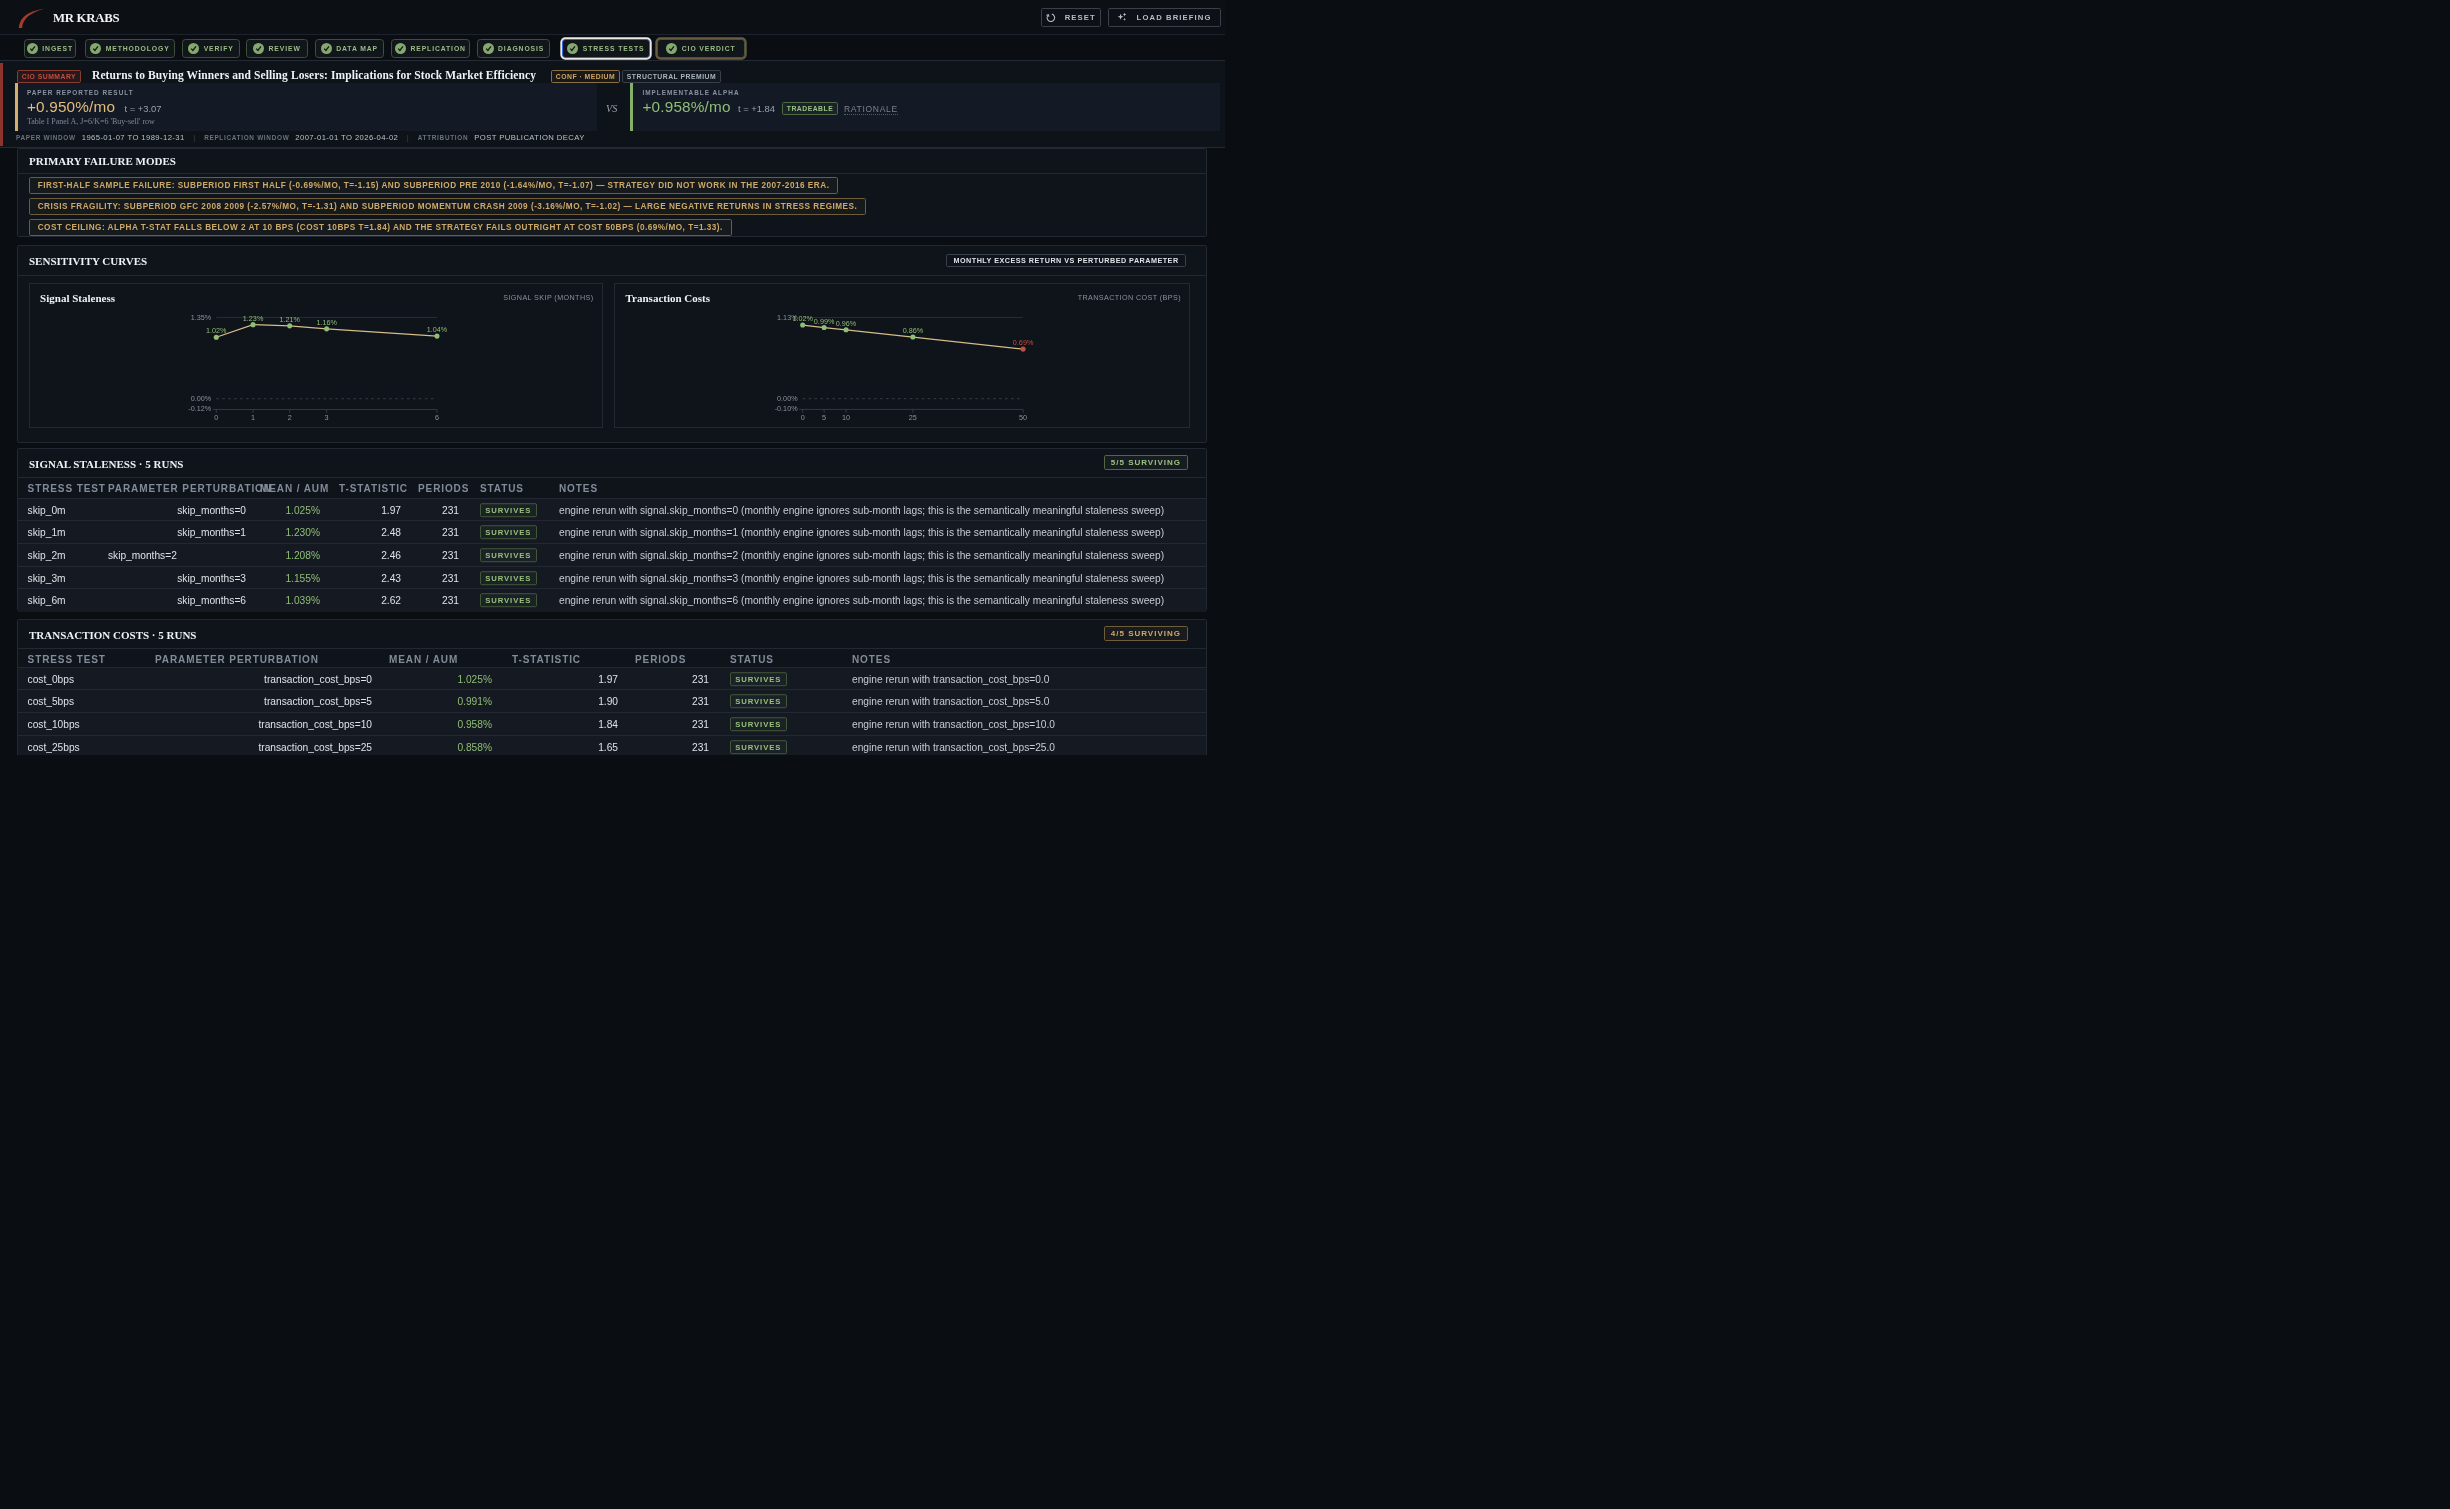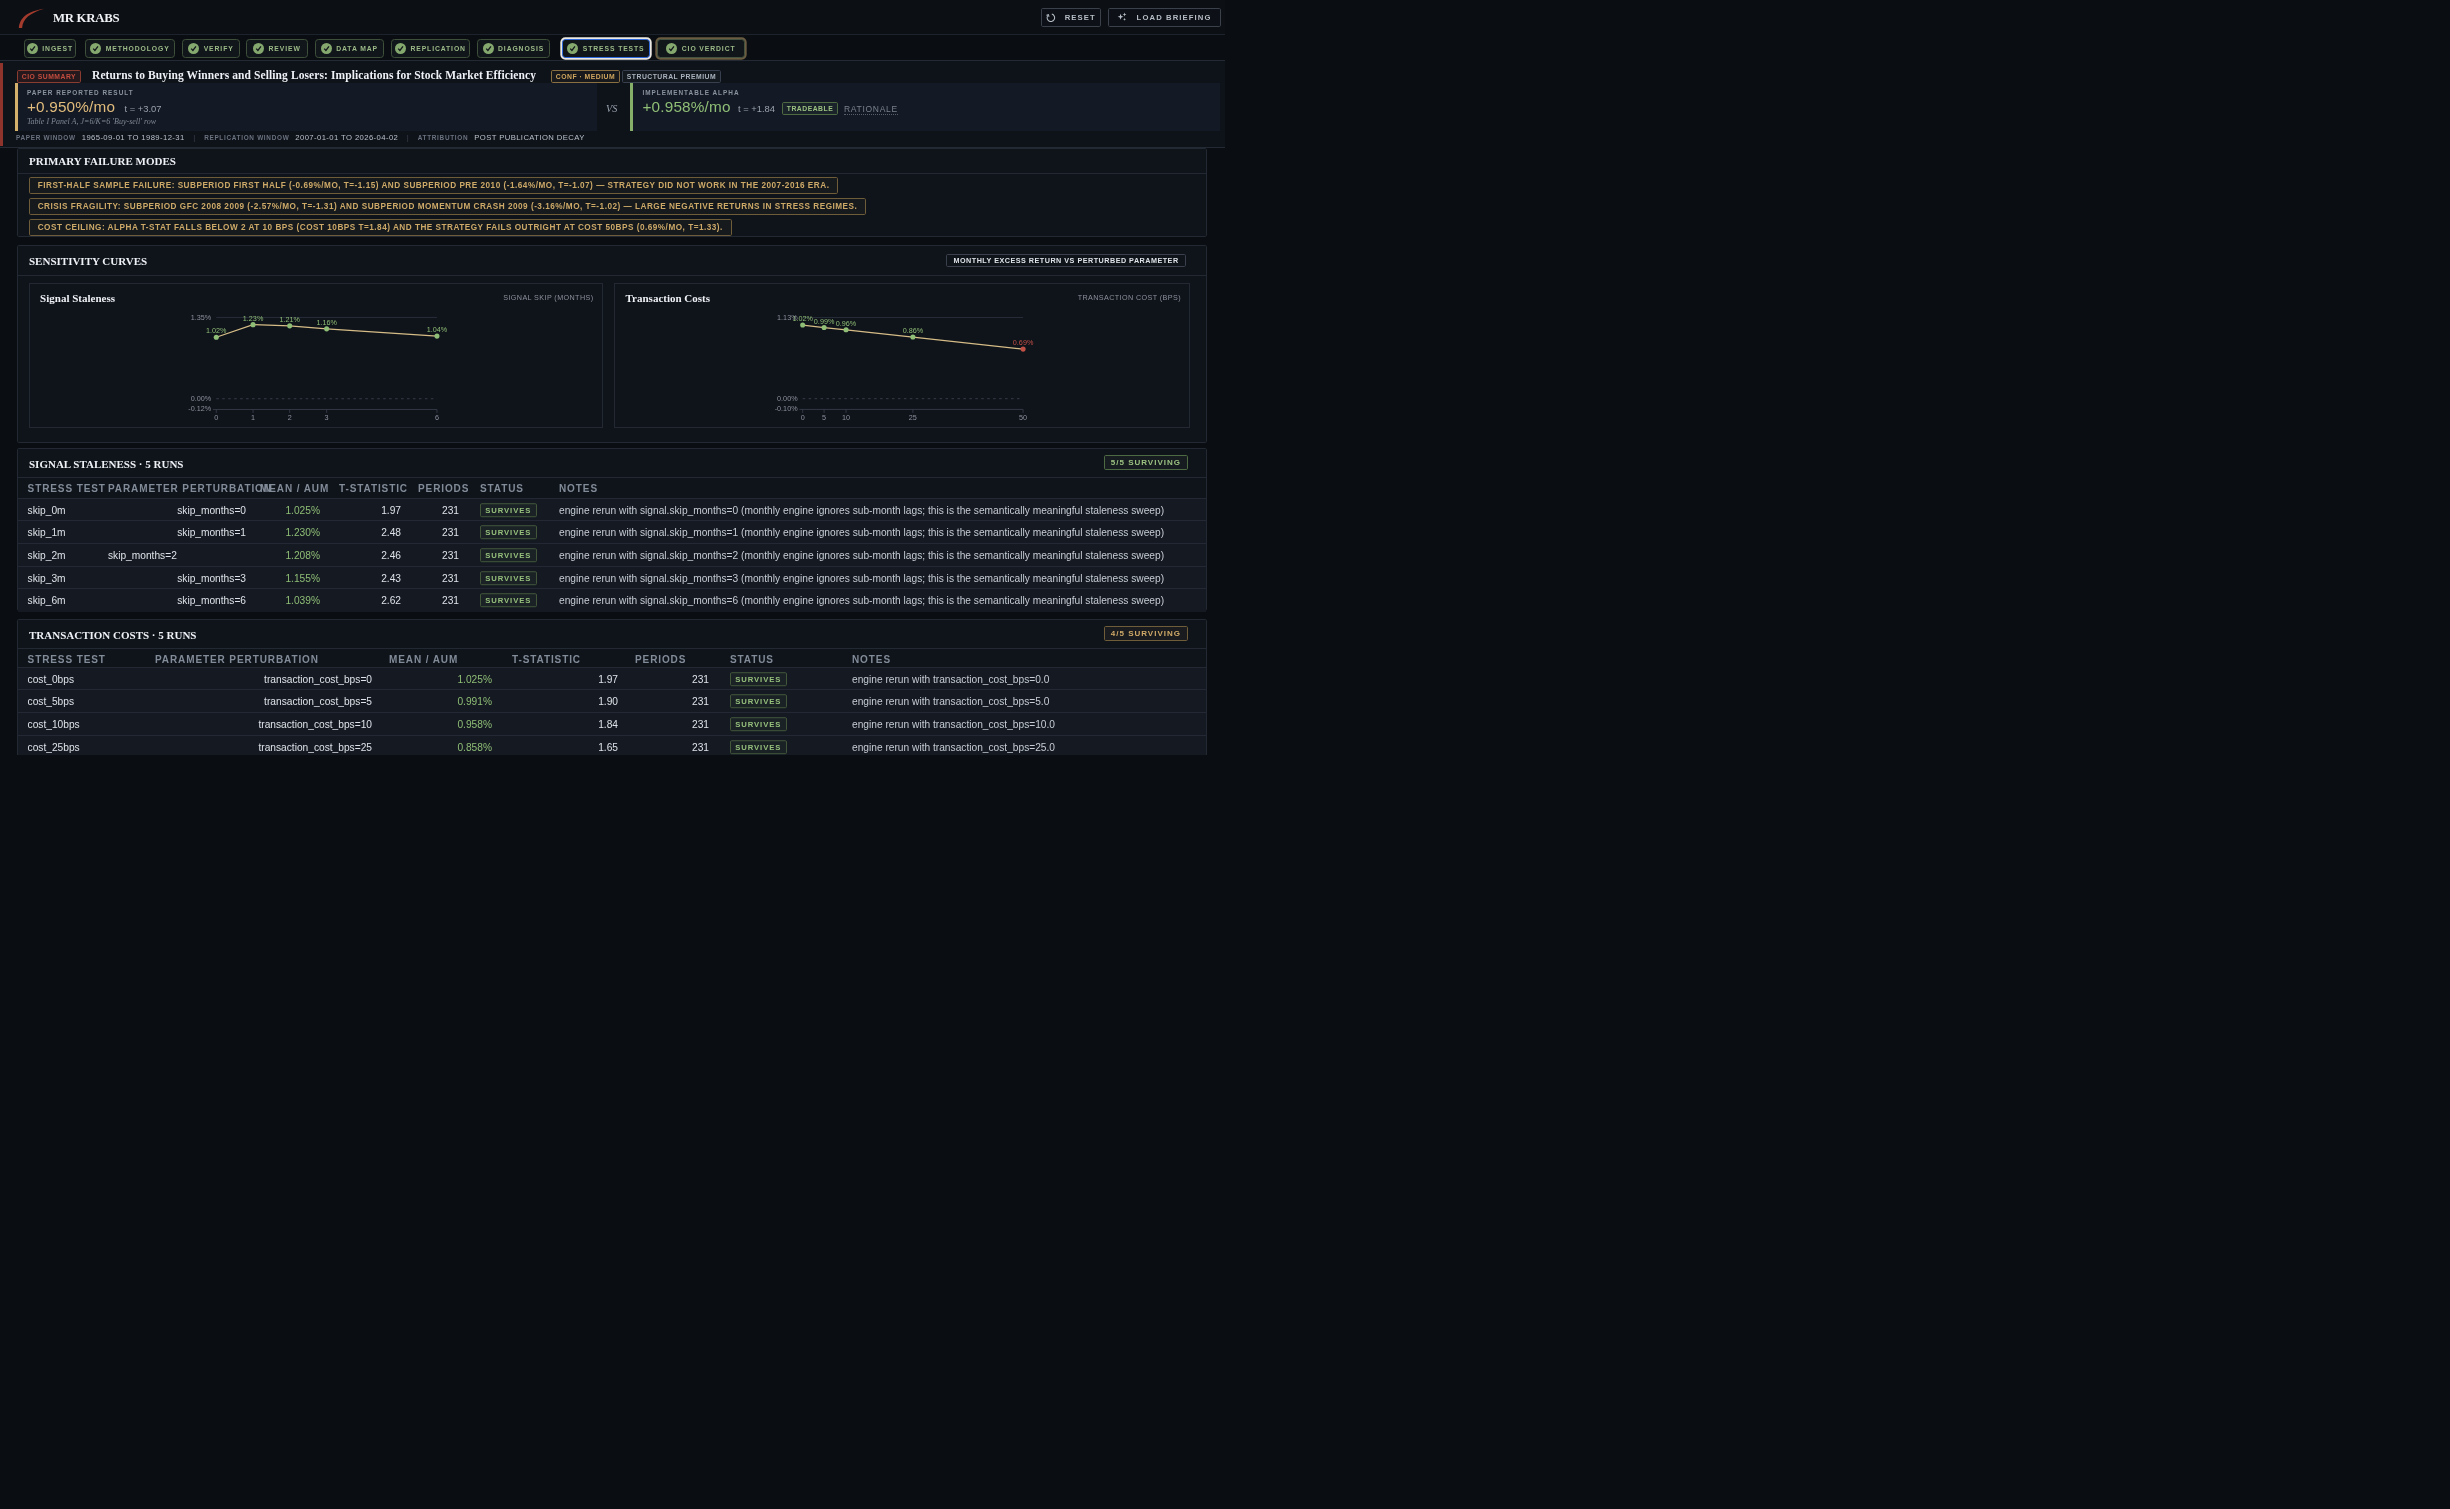--- a/index.html
+++ b/index.html
@@ -27,21 +27,21 @@
 .badge{box-sizing:border-box;border-radius:1.7px;font-size:6.8px;font-weight:bold;letter-spacing:0.5px;
   display:inline-flex;align-items:center;justify-content:center;white-space:nowrap;}
 .b-red{color:#c24c3e;border:0.9px solid #8a3c31;background:rgba(192,75,61,.13);}
 .b-gold{color:#cfa55e;border:0.9px solid #8a7040;background:rgba(207,165,94,.05);}
 .b-grey{color:#aab3bd;border:0.9px solid #39404d;background:rgba(170,179,189,.04);}
 .b-green{color:#9cc282;border:0.9px solid #4e6a42;background:rgba(156,194,130,.05);}
 .panel{position:absolute;top:22px;height:48px;box-sizing:border-box;background:#141a25;}
 .plabel{position:absolute;left:9.4px;top:6px;font-size:6.4px;font-weight:bold;letter-spacing:1px;color:#8a93a0;}
 .pval{position:absolute;left:9.4px;top:14.5px;font-size:15.3px;letter-spacing:0.2px;}
 .ptstat{position:absolute;top:19.6px;font-size:9.4px;color:#99a2ad;}
-.psrc{position:absolute;left:9.4px;top:34px;font-family:"Liberation Serif",serif;font-style:italic;font-size:8px;color:#7e8795;}
+.psrc{position:absolute;left:9.4px;top:34px;font-family:"Liberation Serif",serif;font-size:8px;color:#7e8795;}
 
 .card{position:absolute;left:17px;width:1190px;box-sizing:border-box;background:#0f141b;border:0.9px solid #232932;border-radius:1.7px;}
 .cardhead{position:absolute;left:0;top:0;right:0;height:29px;border-bottom:0.9px solid #232932;}
 .ctitle{position:absolute;left:11px;top:7.7px;font-family:"Liberation Serif",serif;font-weight:bold;
   font-size:11px;letter-spacing:0;color:#eef1f5;}
 .fbox{position:absolute;left:11px;height:17px;box-sizing:border-box;border:0.9px solid #6f5c38;border-radius:1.7px;
   background:rgba(205,169,104,.04);color:#cda968;font-size:8.2px;font-weight:bold;letter-spacing:0.5px;
   display:inline-flex;align-items:center;padding:0 7.7px;white-space:nowrap;}
 .chartpanel{position:absolute;top:37px;height:145px;box-sizing:border-box;border:0.9px solid #232932;background:#0f131a;}
 .cptitle{position:absolute;left:10.6px;top:8px;font-family:"Liberation Serif",serif;font-weight:bold;font-size:11px;letter-spacing:0;color:#eef1f5;}
@@ -164,21 +164,21 @@
  <div class="panel" style="left:630px;width:590px;border-left:3.4px solid #86b06a;">
    <div class="plabel">IMPLEMENTABLE ALPHA</div>
    <div class="pval" style="color:#8fbe76;">+0.958%/mo</div>
    <div class="ptstat" style="left:105px;">t = +1.84</div>
    <div class="badge b-green abs" style="left:149px;top:18.7px;height:13px;padding:0 3.8px;">TRADEABLE</div>
    <div class="abs" style="left:211px;top:21px;font-size:8.5px;letter-spacing:0.7px;color:#79828e;border-bottom:0.9px dotted #555e6a;padding-bottom:0.4px;">RATIONALE</div>
  </div>
 
  <div class="abs" style="left:16px;top:72px;font-size:7.7px;letter-spacing:0.4px;white-space:nowrap;">
    <span style="color:#6b7380;font-weight:bold;font-size:6.4px;letter-spacing:0.7px;">PAPER WINDOW</span>
-   <span style="color:#b9c1ca;margin-left:3.4px;">1965-09-01 TO 1989-12-31</span>
+   <span style="color:#b9c1ca;margin-left:3.4px;">1965-01-07 TO 1989-12-31</span>
    <span style="color:#3a414c;margin:0 6px;">|</span>
    <span style="color:#6b7380;font-weight:bold;font-size:6.4px;letter-spacing:0.7px;">REPLICATION WINDOW</span>
    <span style="color:#b9c1ca;margin-left:3.4px;">2007-01-01 TO 2026-04-02</span>
    <span style="color:#3a414c;margin:0 6px;">|</span>
    <span style="color:#6b7380;font-weight:bold;font-size:6.4px;letter-spacing:0.7px;">ATTRIBUTION</span>
    <span style="color:#b9c1ca;margin-left:3.4px;">POST PUBLICATION DECAY</span>
  </div>
 </div>
 <div class="card" style="top:148px;height:89px;">
     <div class="cardhead" style="height:24px;"></div>

